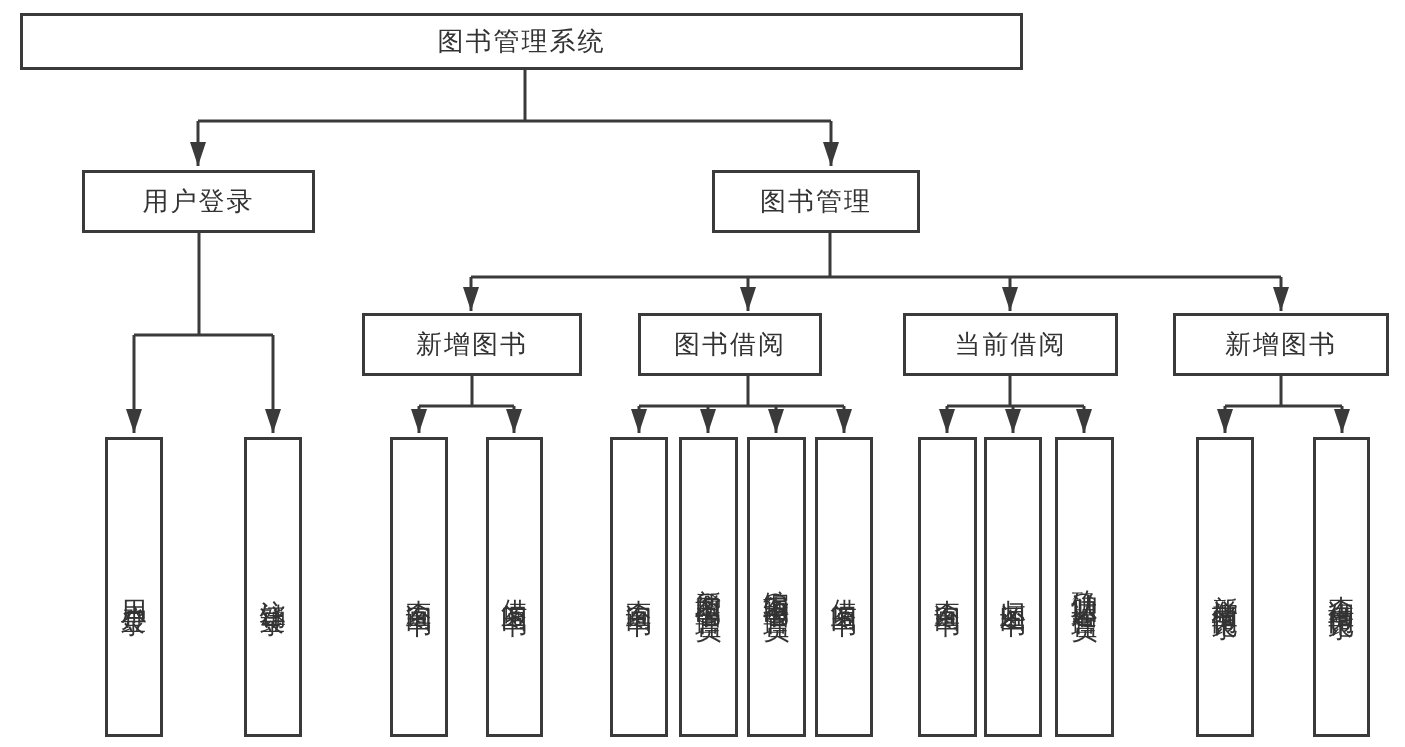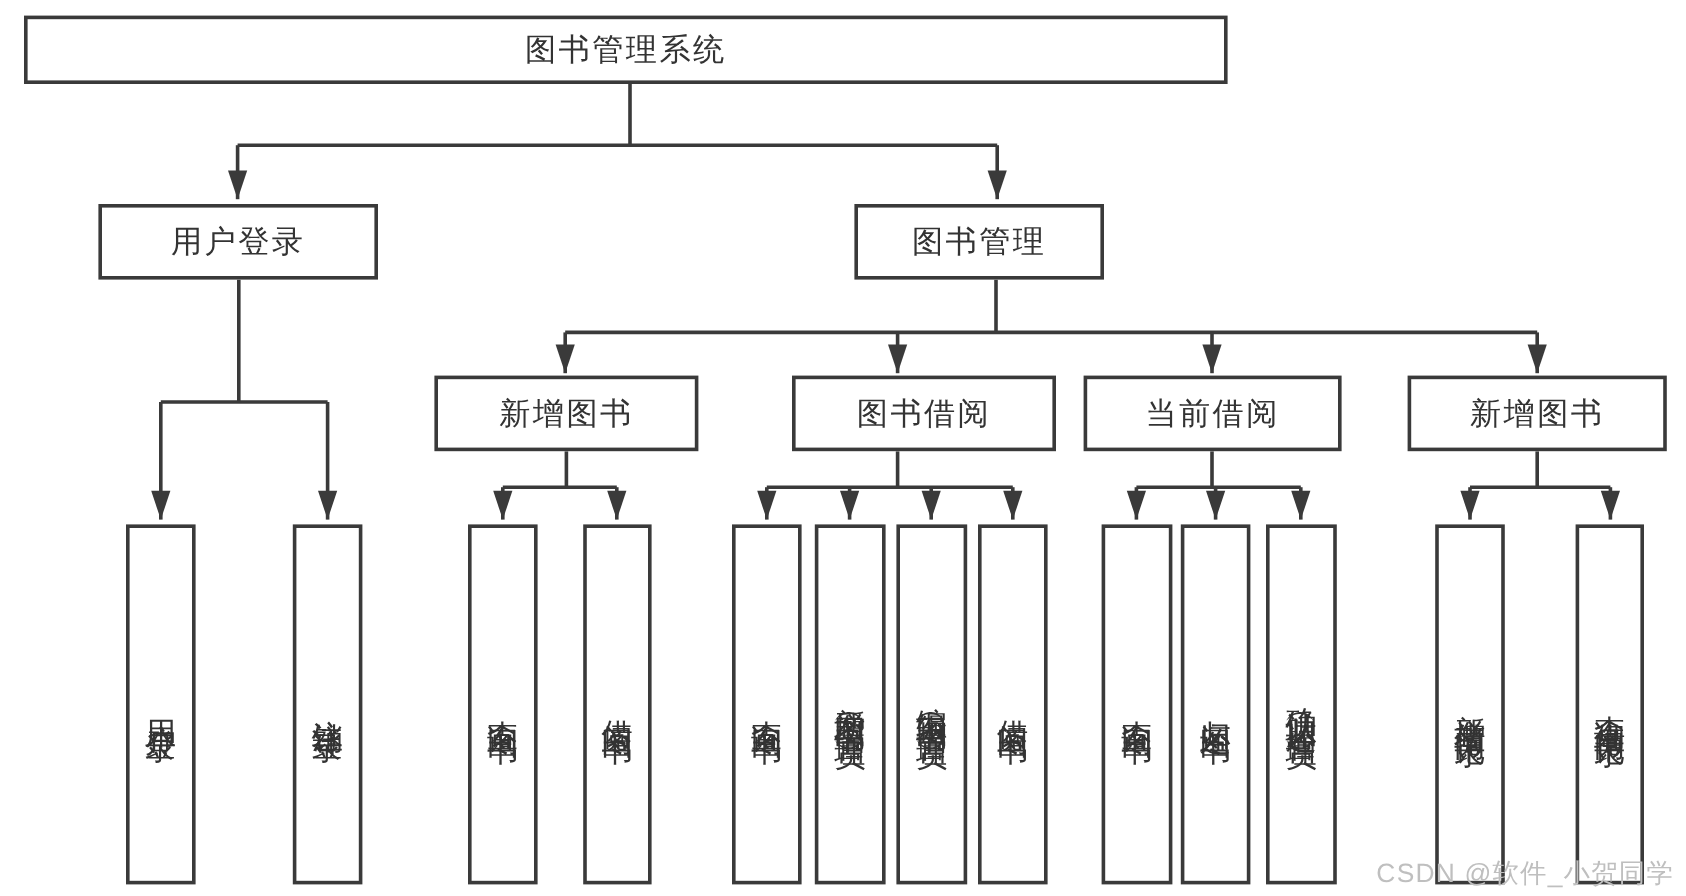--- a/index.html
+++ b/index.html
@@ -34,21 +34,21 @@
     writing-mode: vertical-rl;
     line-height: 1.1;
     letter-spacing: 4px;
     white-space: nowrap;
   }
   
   #n-root   { left: 20px;   top: 13px;  width: 1003px; height: 57px; }
   #n-user   { left: 82px;   top: 170px; width: 233px;  height: 63px; }
   #n-book   { left: 712px;  top: 170px; width: 208px;  height: 63px; }
   #n-rec    { left: 362px;  top: 313px; width: 220px;  height: 63px; }
-  #n-borrow { left: 638px;  top: 313px; width: 220px;  height: 63px; margin-left: 22px; }
+  #n-borrow { left: 638px;  top: 313px; width: 184px;  height: 63px; }
   #n-cur    { left: 903px;  top: 313px; width: 215px;  height: 63px; font-family: Liberation Mono, monospace; }
   #n-hist   { left: 1173px; top: 313px; width: 216px;  height: 63px; }
   .leaf     { top: 437px; height: 300px; width: 58px; }
   #l-u1 { left: 105px; }
   #l-u2 { left: 244px; }
   #l-r1 { left: 390px; }
   #l-r2 { left: 486px; width: 57px; }
   #l-b1 { left: 610px; }
   #l-b2 { left: 679px; width: 59px; }
   #l-b3 { left: 747px; width: 59px; }
@@ -162,15 +162,14 @@
     <span class="vlabel">确认归还（管理员）</span>
   </div>
 
   <div class="node vnode leaf" id="l-h1">
     <span class="vlabel">新增借阅记录</span>
   </div>
   <div class="node vnode leaf" id="l-h2">
     <span class="vlabel">查询借阅记录</span>
   </div>
 
-  <div class="watermark">CSDN @软件_小贺同学</div>
 
 </div>
 
 </body></html>

